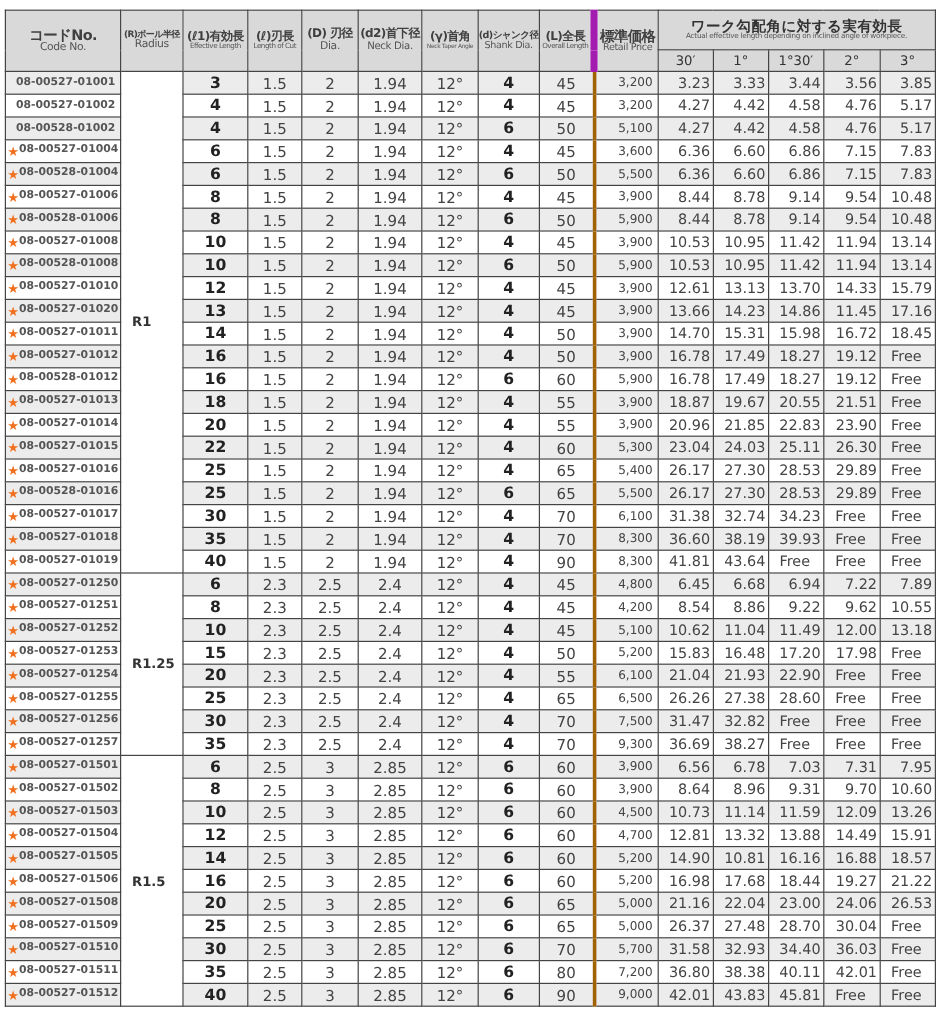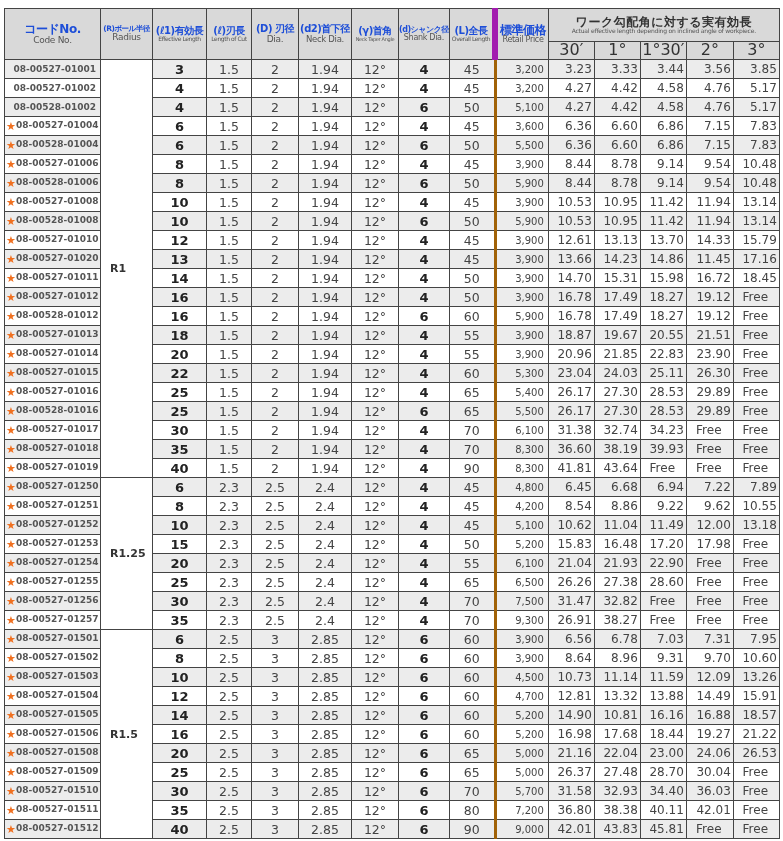--- a/index.html
+++ b/index.html
@@ -1,26 +1,26 @@
 <!DOCTYPE html>
 <html><head>
 <meta charset="utf-8">
 <style>
   html,body{margin:0;padding:0;background:#fff;}
   body{width:783px;height:841px;overflow:hidden;font-family:"DejaVu Sans","Liberation Sans",sans-serif;color:#333;}
   table{position:absolute;left:4px;top:8px;border-collapse:collapse;table-layout:fixed;}
   td,th{padding:0;border:1px solid #444;overflow:hidden;white-space:nowrap;}
   thead th{background:#d9d9d9;font-weight:normal;color:#333;text-align:center;vertical-align:middle;line-height:1.05;}
-  .jp{font-size:10px;font-weight:bold;color:#1d4ed8;display:block;letter-spacing:-0.5px;}
+  .jp{font-size:10px;font-weight:bold;color:#404040;display:block;letter-spacing:-0.5px;}
   .jp-big{font-size:12px;}
   .en{font-size:8px;color:#555;display:block;letter-spacing:-0.3px;}
   .en-sm{font-size:6px;letter-spacing:-0.4px;}
   .ang-title{font-size:12px;font-weight:bold;display:block;letter-spacing:0.5px;}
   .ang-sub{font-size:6px;color:#555;display:block;letter-spacing:-0.2px;}
-  .ang-h{font-size:16px;height:17px;}
+  .ang-h{font-size:11px;height:17px;}
   tbody tr{height:19px;}
   tbody tr.g td.d{background:#ececec;}
   td{font-size:12.5px;text-align:center;color:#444;}
   td.code{font-size:9px;text-align:right;padding-right:4px;font-weight:bold;color:#555;background:#fff;}
   tbody tr.g td.code{background:#ececec;}
   td.code .star{color:#f07020;font-size:11px;float:left;margin-left:1px;}
   td.rad{background:#fff !important;font-size:11px;text-align:left;padding-left:9px;font-weight:bold;color:#333;}
   td.eff{font-weight:bold;color:#222;font-size:13px;}
   td.shank{font-weight:bold;color:#222;font-size:13px;}
   td.price{font-size:10px;text-align:right;padding-right:4px;border-left:3px solid #a16207;}
@@ -574,21 +574,21 @@
       <tr>
         <td class="code"><span class="star">★</span><span>08-00527-01257</span></td>
         <td class="d eff">35</td>
         <td class="d ">2.3</td>
         <td class="d ">2.5</td>
         <td class="d ">2.4</td>
         <td class="d ">12°</td>
         <td class="d shank">4</td>
         <td class="d ">70</td>
         <td class="d price">9,300</td>
-        <td class="d a">26.91</td>
+        <td class="d a">36.69</td>
         <td class="d a">38.27</td>
         <td class="d a free">Free</td>
         <td class="d a free">Free</td>
         <td class="d a free">Free</td>
       </tr>
       <tr class="g">
         <td class="code"><span class="star">★</span><span>08-00527-01501</span></td>
         <td class="rad" rowspan="11">R1.5</td>
         <td class="d eff">6</td>
         <td class="d ">2.5</td>

